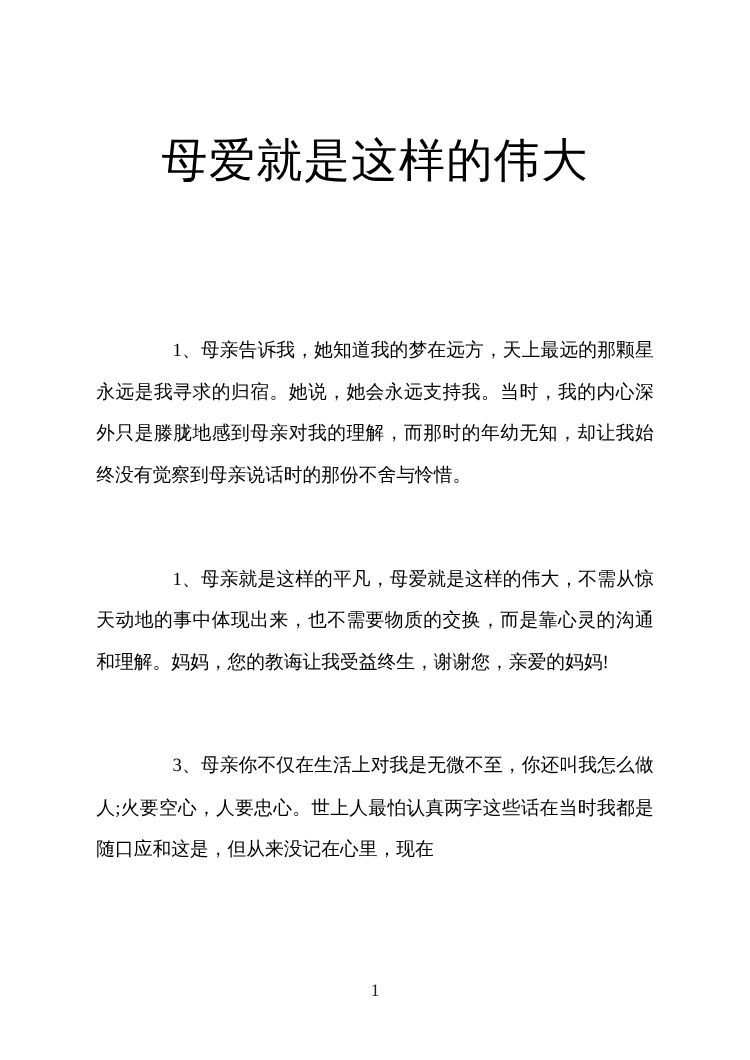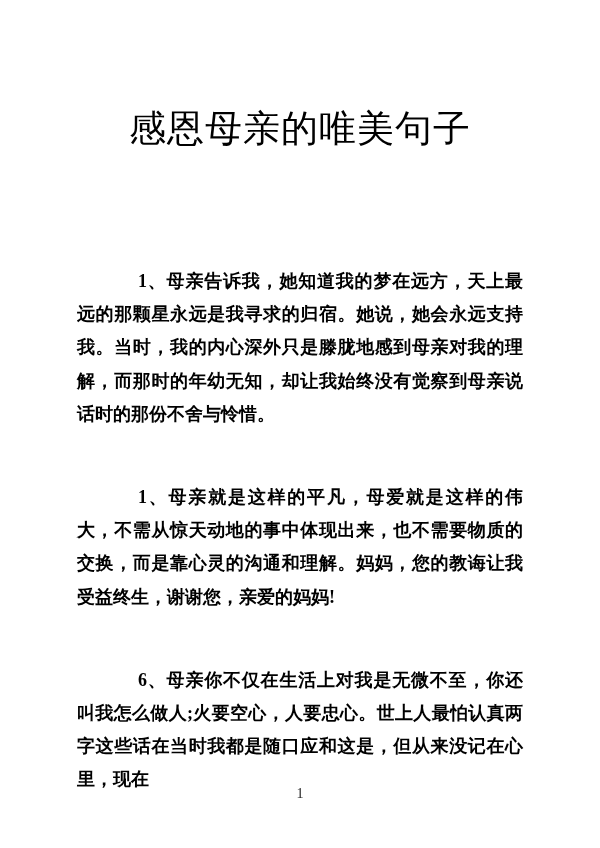--- a/index.html
+++ b/index.html
@@ -30,46 +30,46 @@
     color: #000000;
   }
   .body-text {
     position: absolute;
     top: 265px;
     left: 77px;
     width: 446px;
   }
   .body-text p {
     margin: 0 0 50px 0;
-    font-size: 18px;
+    font-size: 15px;
     line-height: 33.2px;
-    font-weight: 700;
+    font-weight: 400;
     text-align: justify;
     text-indent: 61px;
     color: #000000;
   }
   .page-number {
     position: absolute;
     top: 786px;
     left: 0;
     width: 600px;
     text-align: center;
     font-size: 14px;
     font-weight: 400;
     color: #222222;
   }
 </style>
 </head>
 <body>
 
 <div class="page">
 
-  <h1 class="doc-title">感恩母亲的唯美句子</h1>
+  <h1 class="doc-title">母爱就是这样的伟大</h1>
 
   <div class="body-text">
     <p>1、母亲告诉我，她知道我的梦在远方，天上最远的那颗星永远是我寻求的归宿。她说，她会永远支持我。当时，我的内心深外只是滕胧地感到母亲对我的理解，而那时的年幼无知，却让我始终没有觉察到母亲说话时的那份不舍与怜惜。</p>
     <p>1、母亲就是这样的平凡，母爱就是这样的伟大，不需从惊天动地的事中体现出来，也不需要物质的交换，而是靠心灵的沟通和理解。妈妈，您的教诲让我受益终生，谢谢您，亲爱的妈妈!</p>
-    <p>6、母亲你不仅在生活上对我是无微不至，你还叫我怎么做人;火要空心，人要忠心。世上人最怕认真两字这些话在当时我都是随口应和这是，但从来没记在心里，现在</p>
+    <p>3、母亲你不仅在生活上对我是无微不至，你还叫我怎么做人;火要空心，人要忠心。世上人最怕认真两字这些话在当时我都是随口应和这是，但从来没记在心里，现在</p>
   </div>
 
   <div class="page-number">1</div>
 
 </div>
 
 </body></html>

